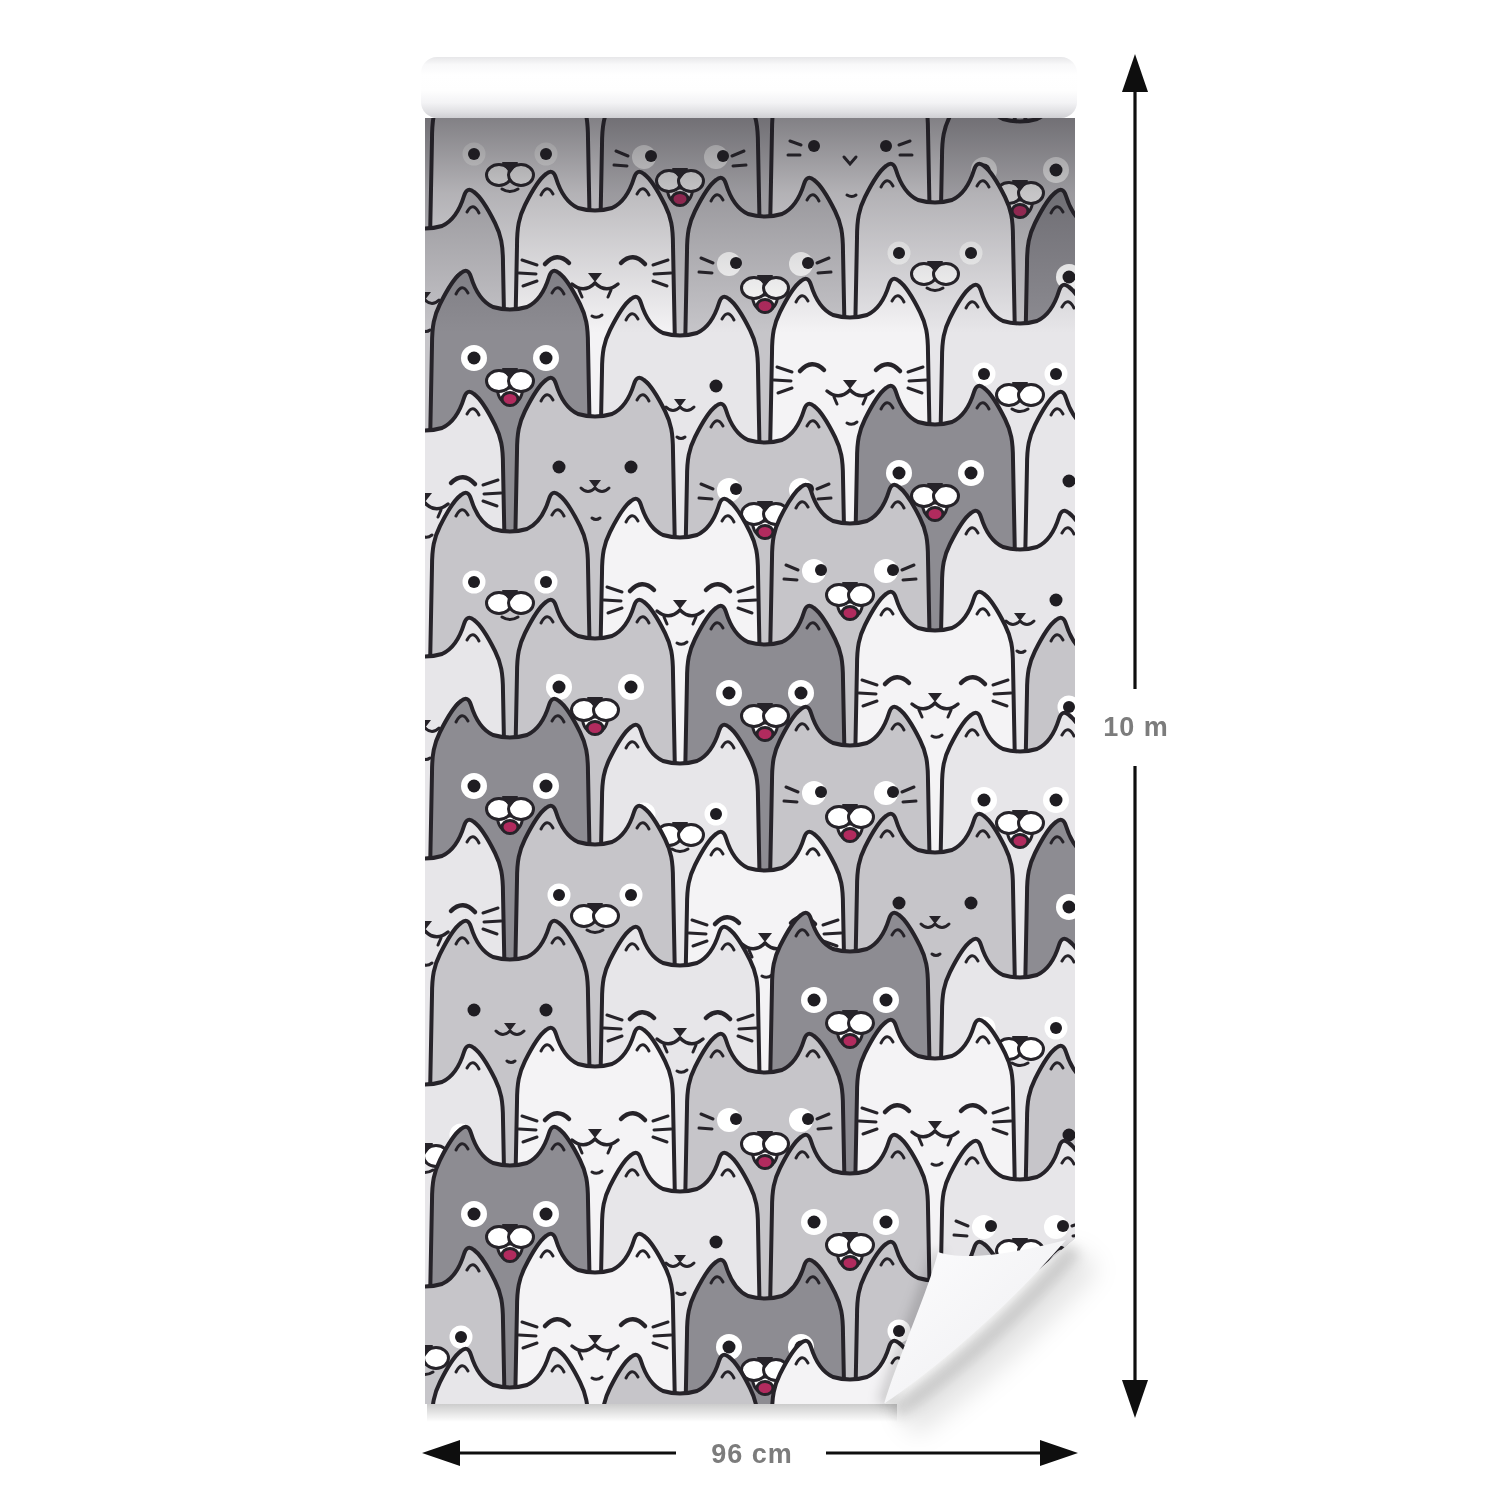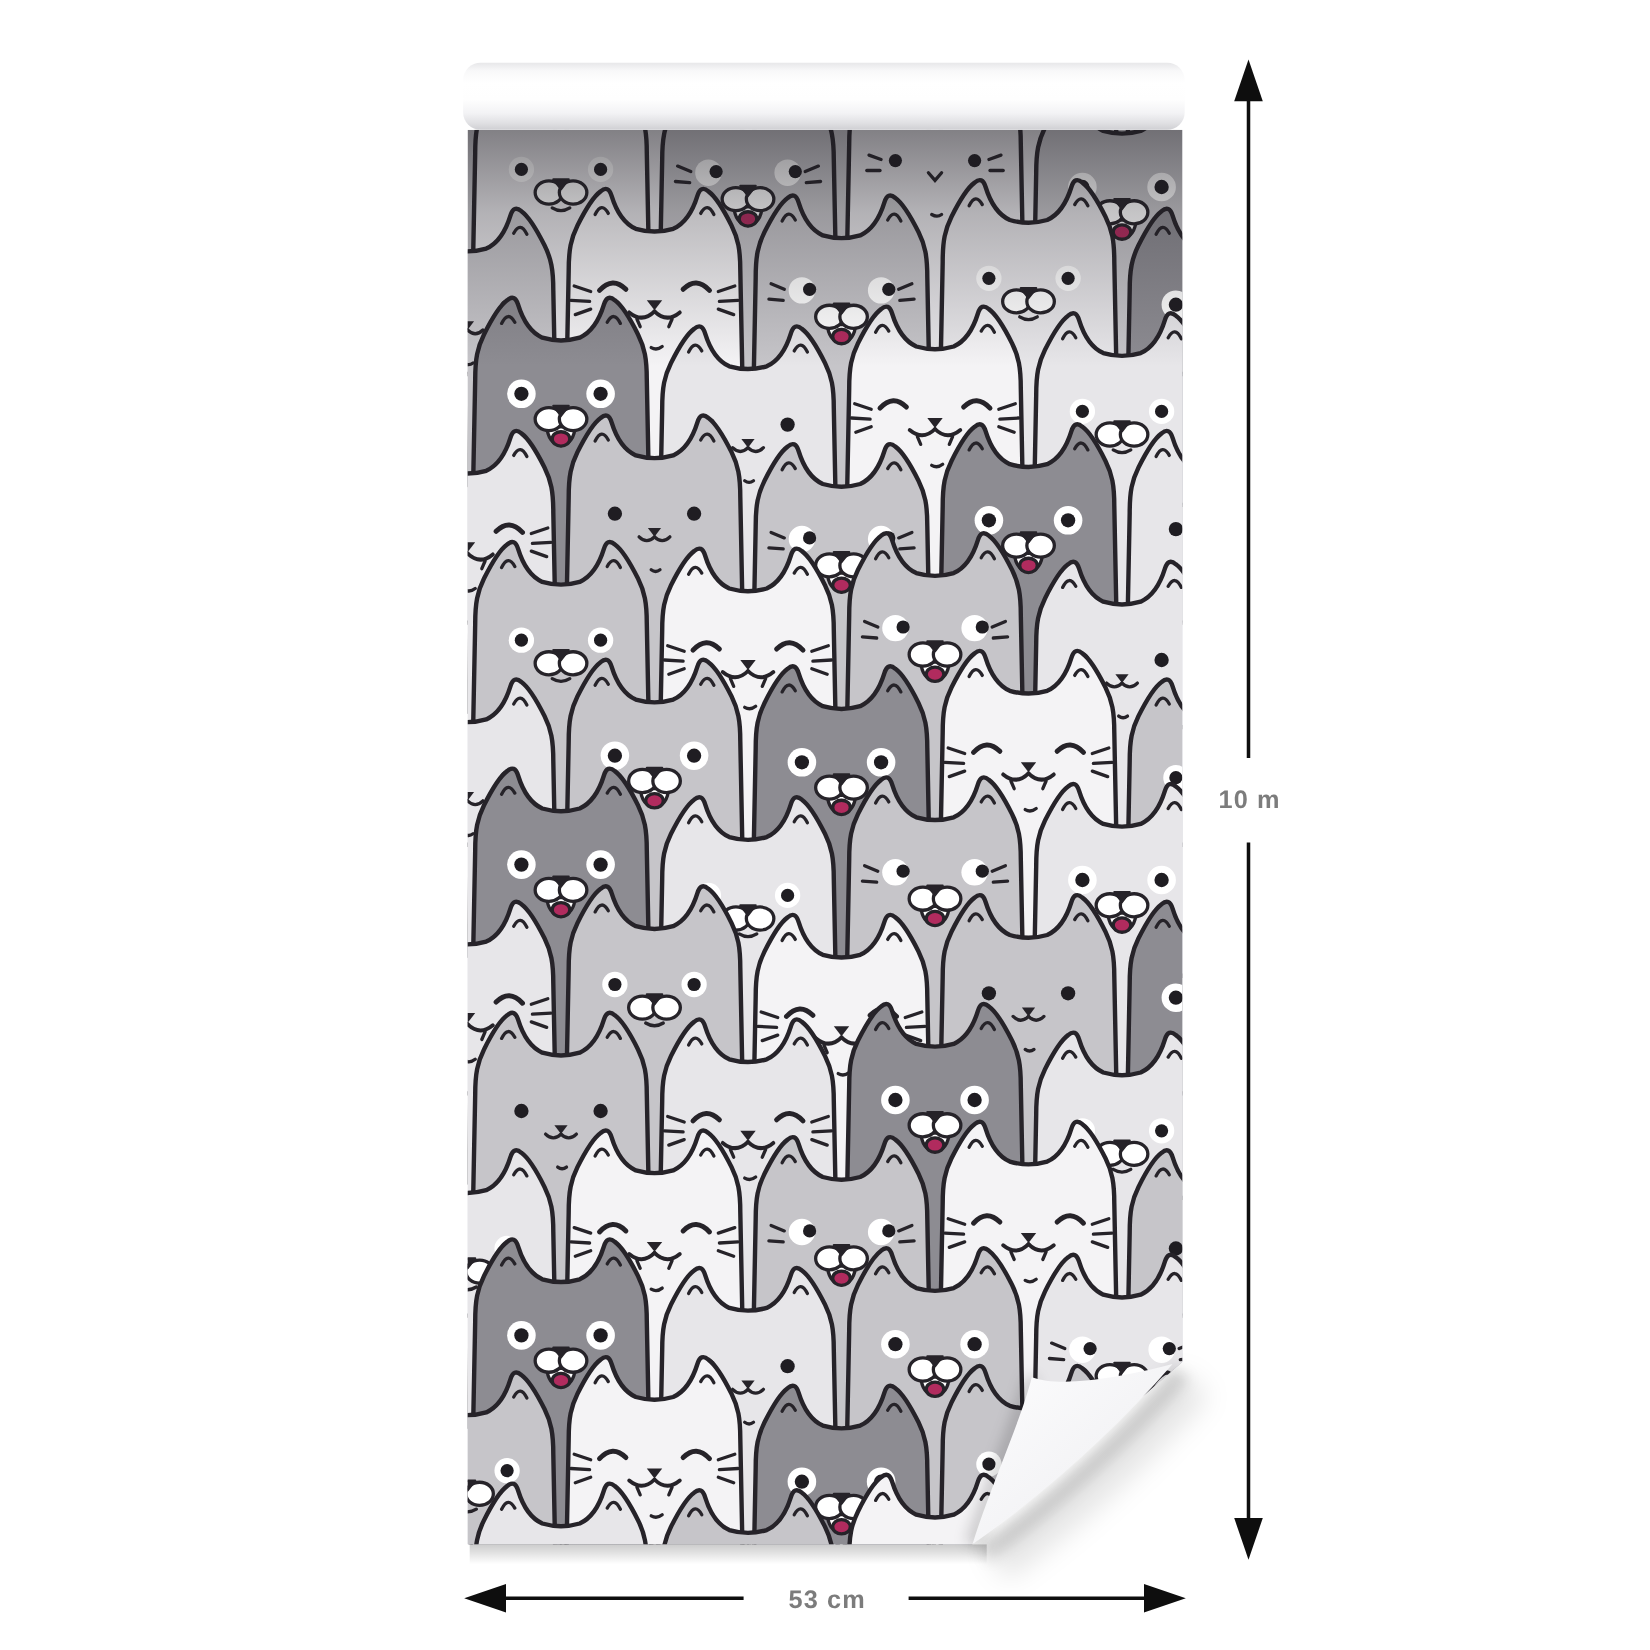--- a/index.html
+++ b/index.html
@@ -1,20 +1,20 @@
 <!DOCTYPE html>
 <html><head>
 <meta charset="utf-8">
 <style>
   html,body{margin:0;padding:0;background:#ffffff;}
   #stage{position:relative;width:1500px;height:1500px;background:#ffffff;overflow:hidden;
          font-family:"Liberation Sans", sans-serif;}
   #art{position:absolute;left:0;top:0;}
   .dim-label{position:absolute;transform:translate(-50%,-50%);
-             font-weight:bold;font-size:23px;letter-spacing:1px;color:#7c7c7c;
+             font-weight:bold;font-size:27px;letter-spacing:1px;color:#7c7c7c;
              font-family:"Liberation Sans", sans-serif;white-space:nowrap;}
 </style>
 </head>
 <body>
 
 <div id="stage">
 
   <svg id="art" width="1500" height="1500" viewBox="0 0 1500 1500">
     <defs>
       <clipPath id="sheetClip">
@@ -1002,14 +1002,14 @@
     </g>
     <g id="width-arrow">
       <line x1="434" y1="1453" x2="676" y2="1453" stroke="#0e0e0e" stroke-width="3.2"></line>
       <line x1="826" y1="1453" x2="1066" y2="1453" stroke="#0e0e0e" stroke-width="3.2"></line>
       <polygon points="422,1453 460,1440 460,1466" fill="#0e0e0e"></polygon>
       <polygon points="1078,1453 1040,1440 1040,1466" fill="#0e0e0e"></polygon>
     </g>
   </svg>
 
   <div class="dim-label" style="left: 1136px; top: 727px; color: rgb(124, 124, 124);">10 m</div>
-  <div class="dim-label" style="left: 752px; top: 1454px; color: rgb(124, 124, 124);">53 cm</div>
+  <div class="dim-label" style="left: 752px; top: 1454px; color: rgb(124, 124, 124);">96 cm</div>
 </div>
 
 </body></html>

